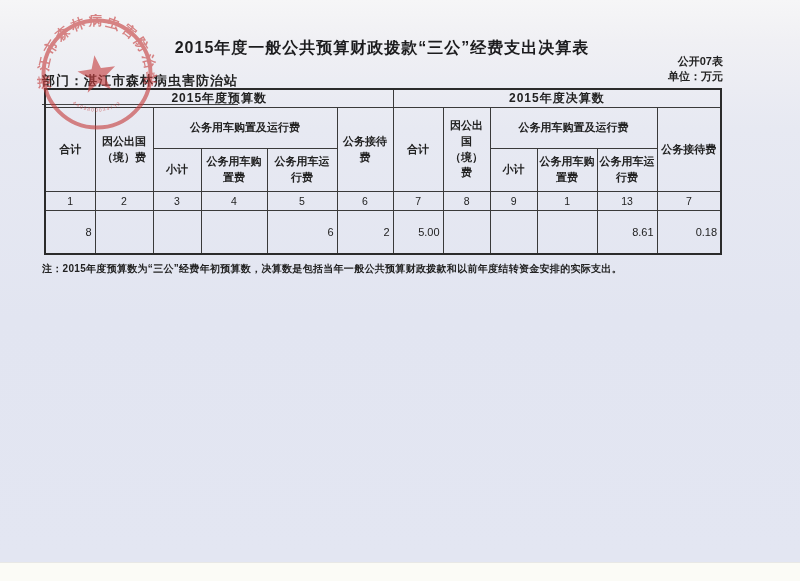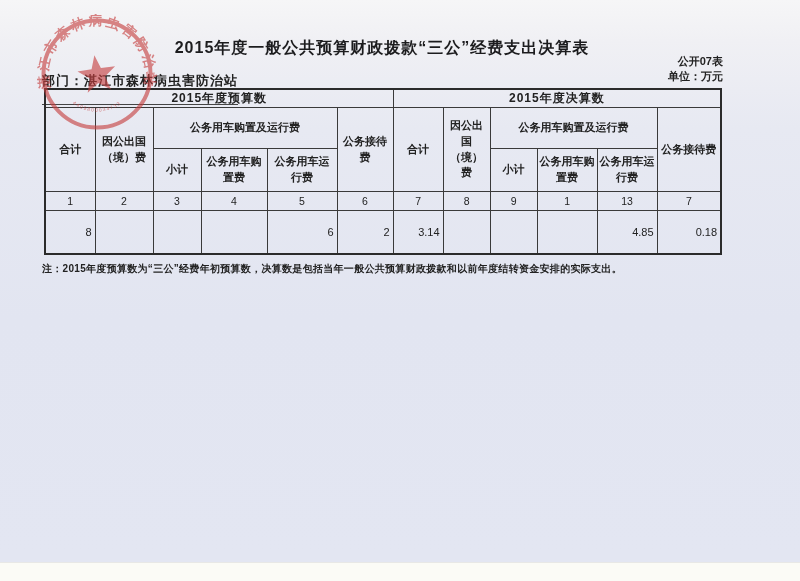--- a/index.html
+++ b/index.html
@@ -158,25 +158,25 @@
       <td>13</td>
       <td>7</td>
     </tr>
     <tr class="r-val">
       <td>8</td>
       <td></td>
       <td></td>
       <td></td>
       <td>6</td>
       <td>2</td>
-      <td>3.14</td>
+      <td>5.00</td>
       <td></td>
       <td></td>
       <td></td>
-      <td>4.85</td>
+      <td>8.61</td>
       <td>0.18</td>
     </tr>
   </tbody>
     </table>
 
   <div class="note-line">注：2015年度预算数为“三公”经费年初预算数，决算数是包括当年一般公共预算财政拨款和以前年度结转资金安排的实际支出。</div>
 
   <div class="scan-strip"></div>
 
 </div>

